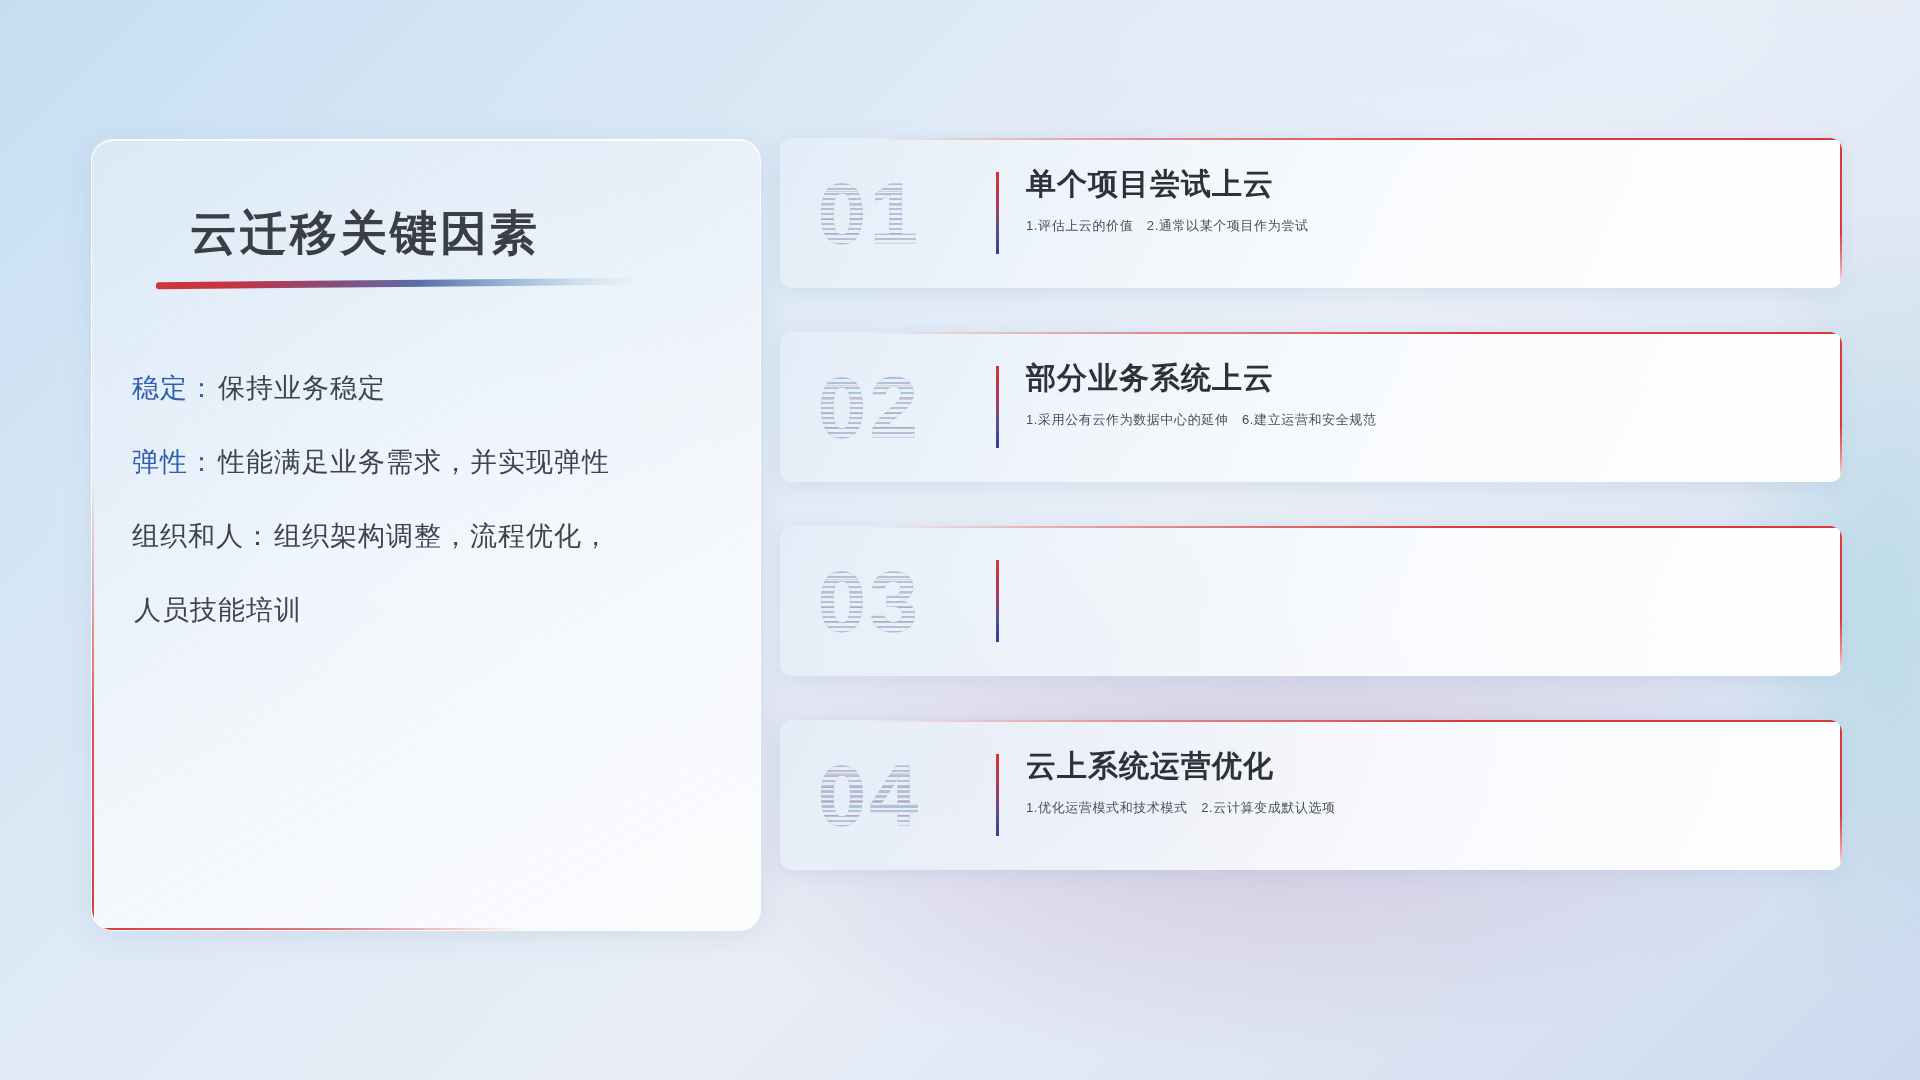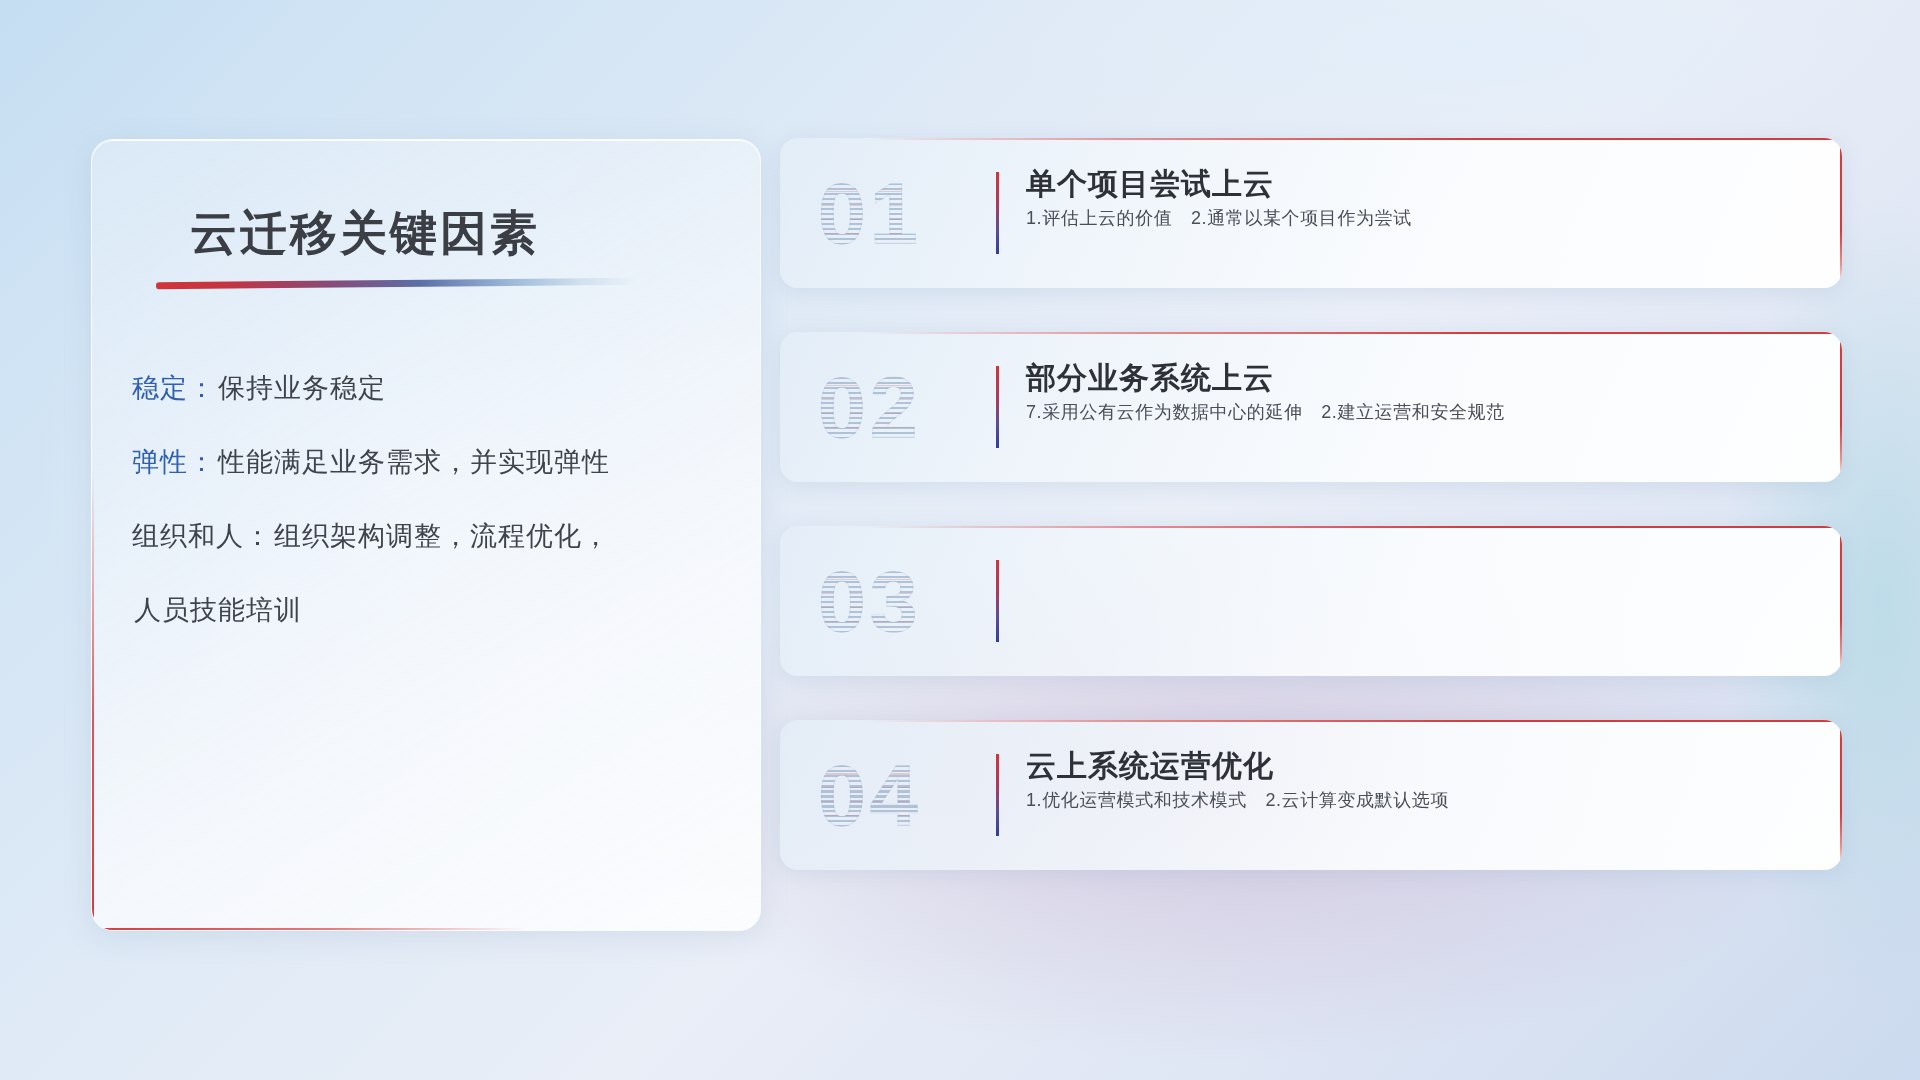--- a/index.html
+++ b/index.html
@@ -76,21 +76,21 @@
     font-size:27px;color:#3f444b;letter-spacing:1px;white-space:nowrap;
   }
   .factor-row .lbl{margin-right:2px;}
   .factor-row .lbl.accent{color:#2f5fb0;}
   .factor-row .lbl.plain{color:#3f444b;}
   .factor-row .desc{color:#3f444b;}
 
   
   #cards{position:absolute;left:780px;top:138px;width:1062px;}
   .card{
-    position:relative;height:150px;margin-bottom:44px;border-radius:18px;
+    position:relative;height:150px;margin-bottom:44px;border-radius:12px;
     background:linear-gradient(115deg,rgba(228,238,248,0.80) 0%,rgba(240,246,251,0.80) 26%,rgba(250,252,254,0.93) 58%,rgba(255,255,255,0.97) 100%);
     box-shadow:0 4px 20px rgba(120,150,185,0.16);
     overflow:hidden;
   }
   .card .border-top{
     position:absolute;left:8%;right:0;top:0;height:2px;
     background:linear-gradient(90deg,rgba(214,58,60,0) 0%,rgba(214,58,60,0.55) 28%,rgba(214,58,60,1) 62%,rgba(214,58,60,1) 100%);
   }
   .card .border-right{
     position:absolute;right:0;top:0;bottom:0;width:2px;
@@ -129,21 +129,21 @@
   .card .divider{
     position:absolute;left:216px;top:34px;bottom:34px;width:3px;
     background:linear-gradient(180deg,#d2353a 0%,#a83a5e 42%,#5b4f93 70%,#2f3f99 100%);
   }
   .card .ctext{position:absolute;left:246px;top:26px;right:20px;}
   .card .ctitle{
     font-size:30px;font-weight:bold;color:#2e3238;letter-spacing:1px;
     white-space:nowrap;
   }
   .card .csub{
-    margin-top:1px;font-size:18px;color:#4a4f57;letter-spacing:0.6px;
+    margin-top:12px;font-size:13px;color:#4a4f57;letter-spacing:0.6px;
     white-space:nowrap;
   }
 </style>
 </head>
 <body>
 
 <div id="bg">
   <div class="layer bg-base"></div>
   <div class="layer bg-blob1"></div>
   <div class="layer bg-blob2"></div>
@@ -197,21 +197,21 @@
   </div>
 
   <div class="card">
     <div class="border-top"></div>
     <div class="border-right"></div>
     <div class="ghost-num">02</div>
     <div class="ghost-num-warm">02</div>
     <div class="divider"></div>
     <div class="ctext">
       <div class="ctitle">部分业务系统上云</div>
-      <div class="csub">7.采用公有云作为数据中心的延伸　2.建立运营和安全规范</div>
+      <div class="csub">1.采用公有云作为数据中心的延伸　6.建立运营和安全规范</div>
     </div>
   </div>
 
   <div class="card">
     <div class="border-top"></div>
     <div class="border-right"></div>
     <div class="ghost-num">03</div>
     <div class="ghost-num-warm">03</div>
     <div class="divider"></div>
   </div>

